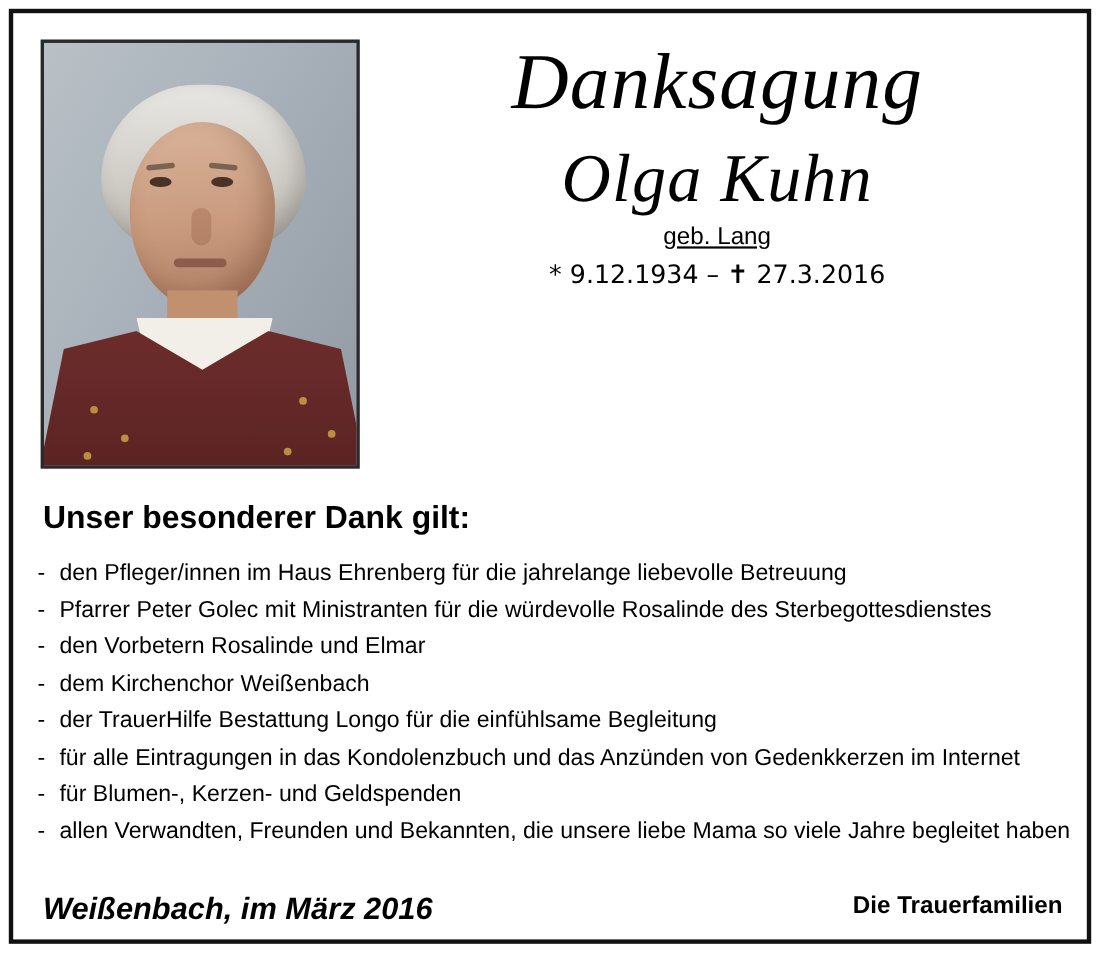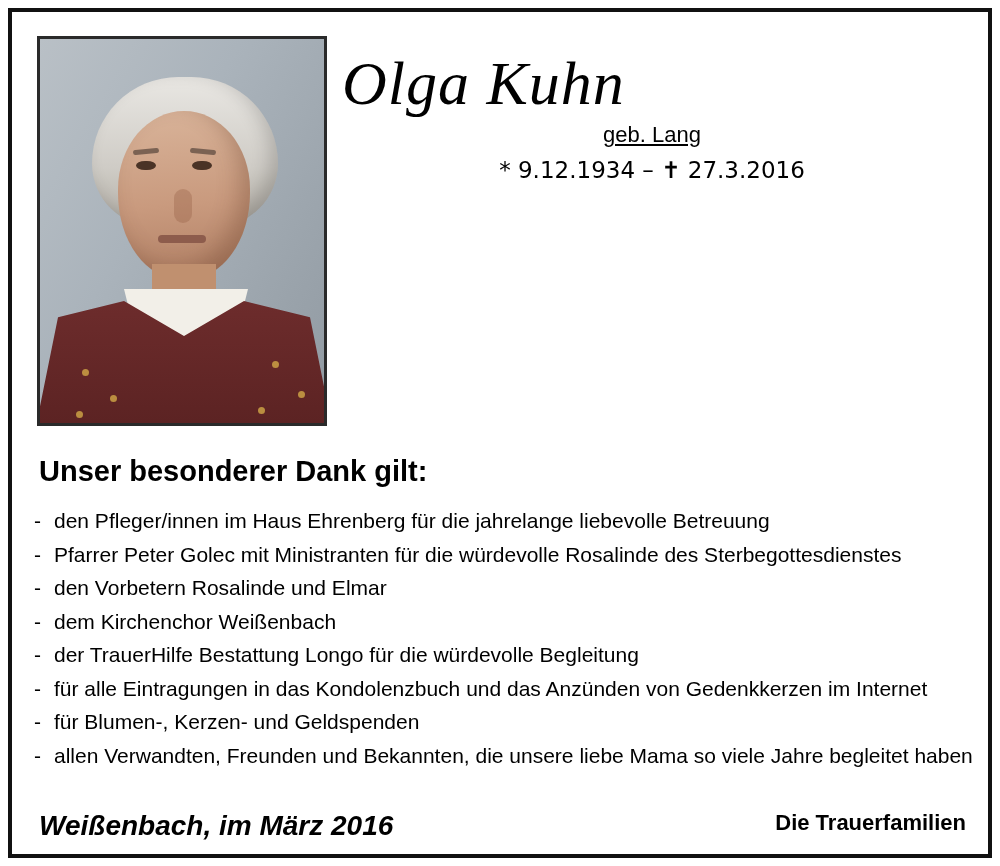--- a/index.html
+++ b/index.html
@@ -156,21 +156,21 @@
     font-size: 26px;
     line-height: 37px;
     text-align: center;
     margin-top: 12px;
   }
   .name {
     font-family: "Liberation Serif", serif;
     font-style: italic;
     font-size: 62px;
     line-height: 70px;
-    text-align: left;
+    text-align: center;
     margin-top: 14px;
     letter-spacing: 1px;
   }
   .maiden {
     font-family: "Liberation Sans", sans-serif;
     font-size: 22px;
     line-height: 30px;
     text-align: center;
     margin-top: 2px;
     text-decoration: underline;
@@ -247,33 +247,34 @@
         <div class="ph-speck" style="left:42px; top:330px;"></div>
         <div class="ph-speck" style="left:70px; top:356px;"></div>
         <div class="ph-speck" style="left:36px; top:372px;"></div>
         <div class="ph-speck" style="left:232px; top:322px;"></div>
         <div class="ph-speck" style="left:258px; top:352px;"></div>
         <div class="ph-speck" style="left:218px; top:368px;"></div>
       </div>
     </div>
 
     <div class="right-col">
+      <div class="title">Danksagung</div>
       <div class="name">Olga Kuhn</div>
       <div class="maiden">geb. Lang</div>
       <div class="dates cross">* 9.12.1934 – ✝ 27.3.2016</div>
     </div>
 
     <div class="thanks-heading">Unser besonderer Dank gilt:</div>
 
     <ul class="thanks-list">
       <li><span class="dash">-</span><span>den Pfleger/innen im Haus Ehrenberg für die jahrelange liebevolle Betreuung</span></li>
       <li><span class="dash">-</span><span>Pfarrer Peter Golec mit Ministranten für die würdevolle Rosalinde des Sterbegottesdienstes</span></li>
       <li><span class="dash">-</span><span>den Vorbetern Rosalinde und Elmar</span></li>
       <li><span class="dash">-</span><span>dem Kirchenchor Weißenbach</span></li>
-      <li><span class="dash">-</span><span>der TrauerHilfe Bestattung Longo für die würdevolle Begleitung</span></li>
+      <li><span class="dash">-</span><span>der TrauerHilfe Bestattung Longo für die einfühlsame Begleitung</span></li>
       <li><span class="dash">-</span><span>für alle Eintragungen in das Kondolenzbuch und das Anzünden von Gedenkkerzen im Internet</span></li>
       <li><span class="dash">-</span><span>für Blumen-, Kerzen- und Geldspenden</span></li>
       <li><span class="dash">-</span><span>allen Verwandten, Freunden und Bekannten, die unsere liebe Mama so viele Jahre begleitet haben</span></li>
     </ul>
 
     <div class="footer-left">Weißenbach, im März 2016</div>
     <div class="footer-right">Die Trauerfamilien</div>
 
   </div>
 </div>

